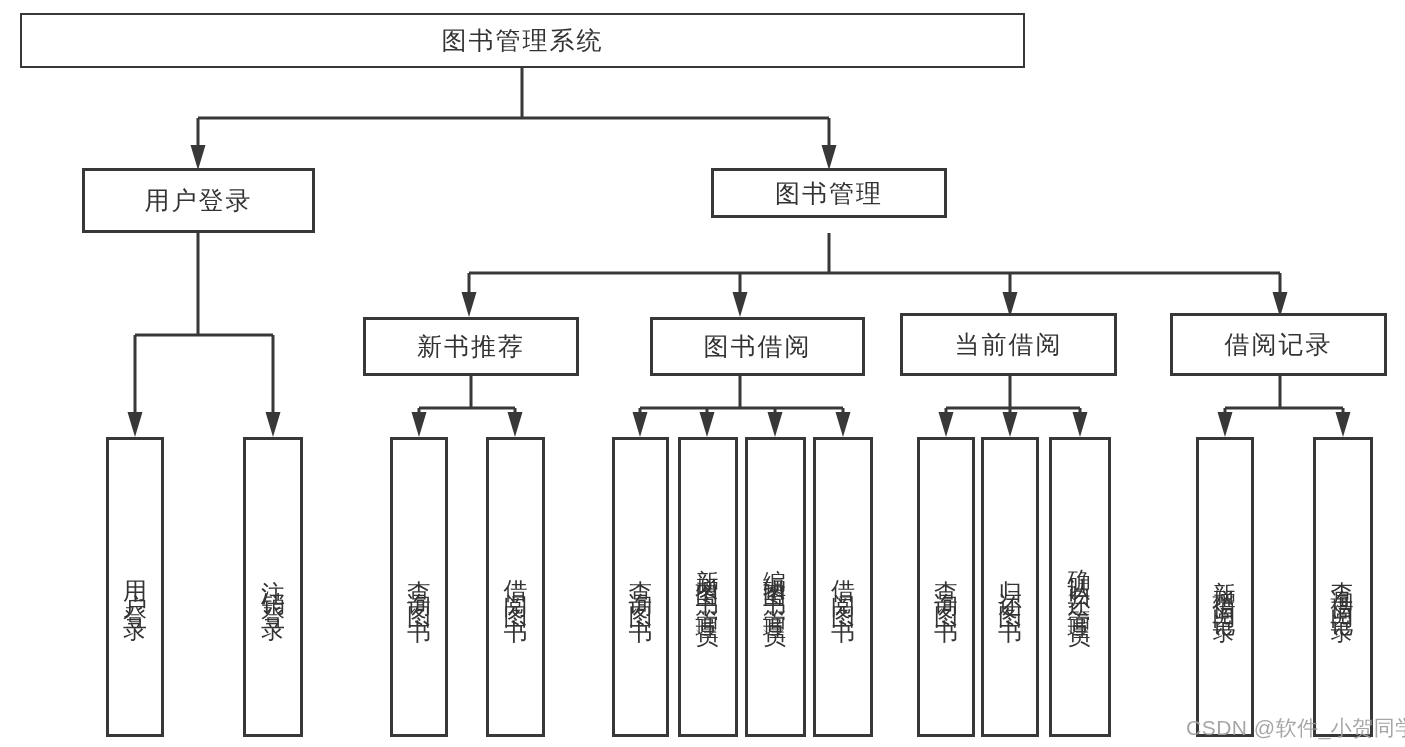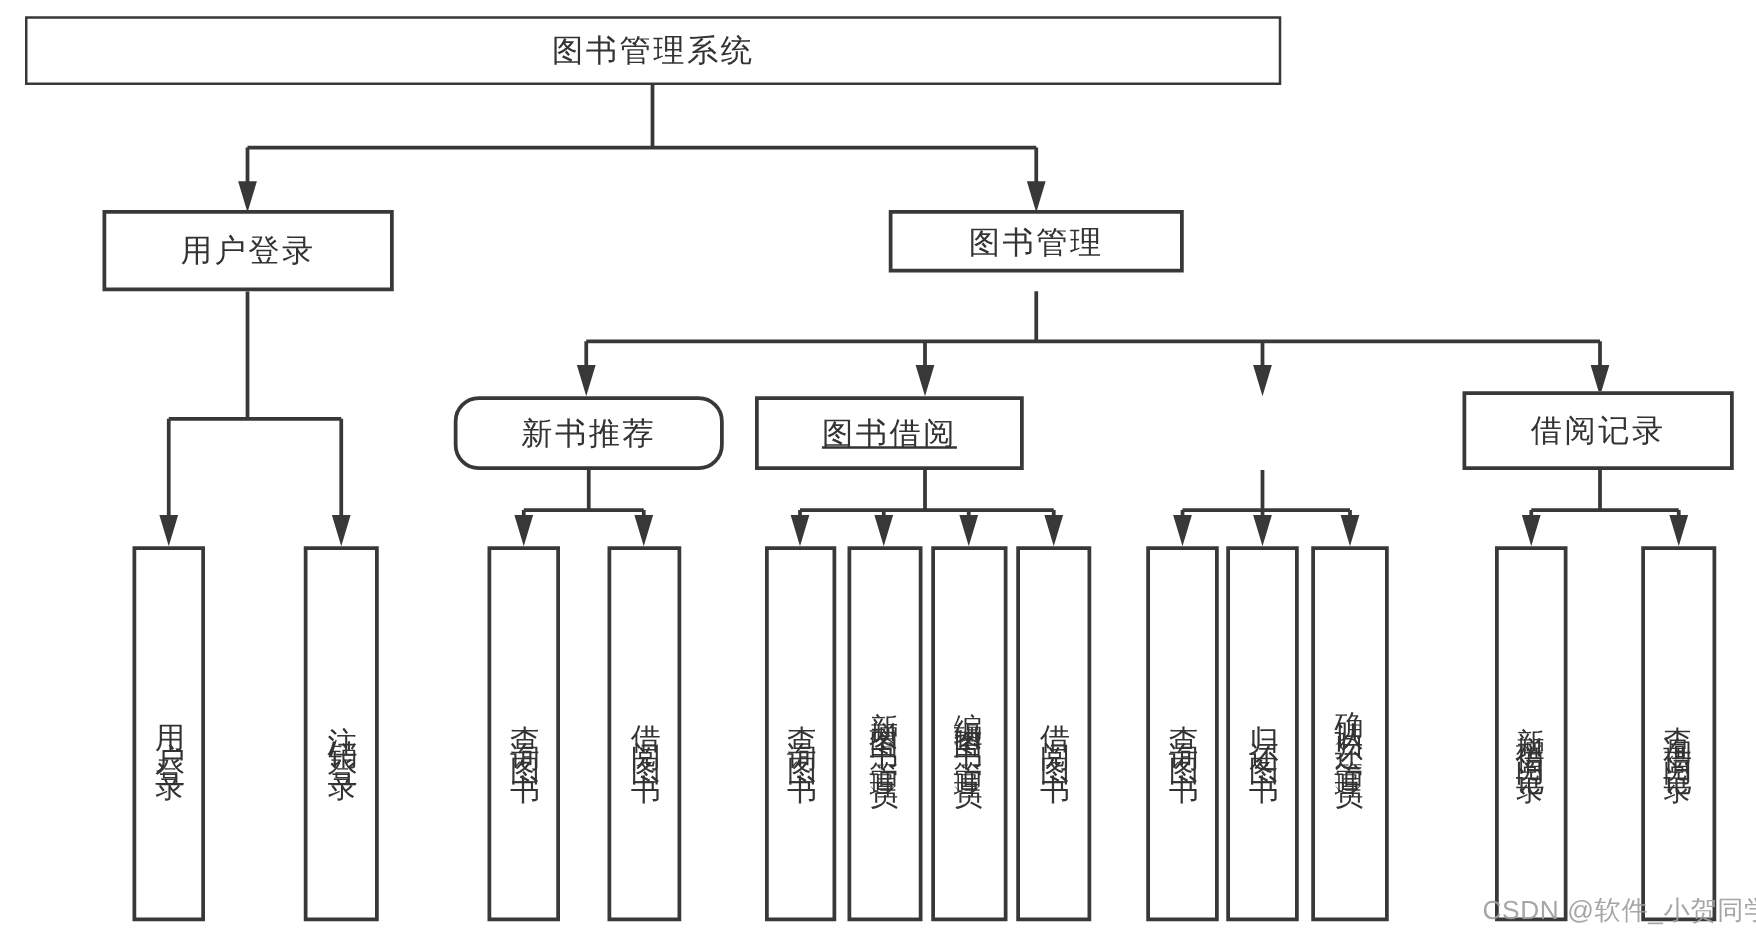--- a/index.html
+++ b/index.html
@@ -85,25 +85,28 @@
     <span class="hlabel">图书管理系统</span>
   </div>
 
   <div class="node" style="left:82px; top:168px; width:233px; height:65px;">
     <span class="hlabel">用户登录</span>
   </div>
   <div class="node" style="left:711px; top:168px; width:236px; height:50px;">
     <span class="hlabel">图书管理</span>
   </div>
 
-  <div class="node" style="left:363px; top:317px; width:216px; height:59px;border-radius:20px;">
+  <div class="node" style="left:363px; top:317px; width:216px; height:59px;">
     <span class="hlabel">新书推荐</span>
   </div>
-  <div class="node" style="left:604px; top:317px; width:215px; height:59px;text-decoration:underline;">
+  <div class="node" style="left:650px; top:317px; width:215px; height:59px;">
     <span class="hlabel">图书借阅</span>
+  </div>
+  <div class="node" style="left:900px; top:313px; width:217px; height:63px;">
+    <span class="hlabel">当前借阅</span>
   </div>
   <div class="node" style="left:1170px; top:313px; width:217px; height:63px;">
     <span class="hlabel">借阅记录</span>
   </div>
 
   <div class="node vnode v4" style="left:106px; top:437px; width:58px; height:300px;">
     <span class="vlabel">用户登录</span>
   </div>
   <div class="node vnode v4" style="left:243px; top:437px; width:60px; height:300px;">
     <span class="vlabel">注销登录</span>

